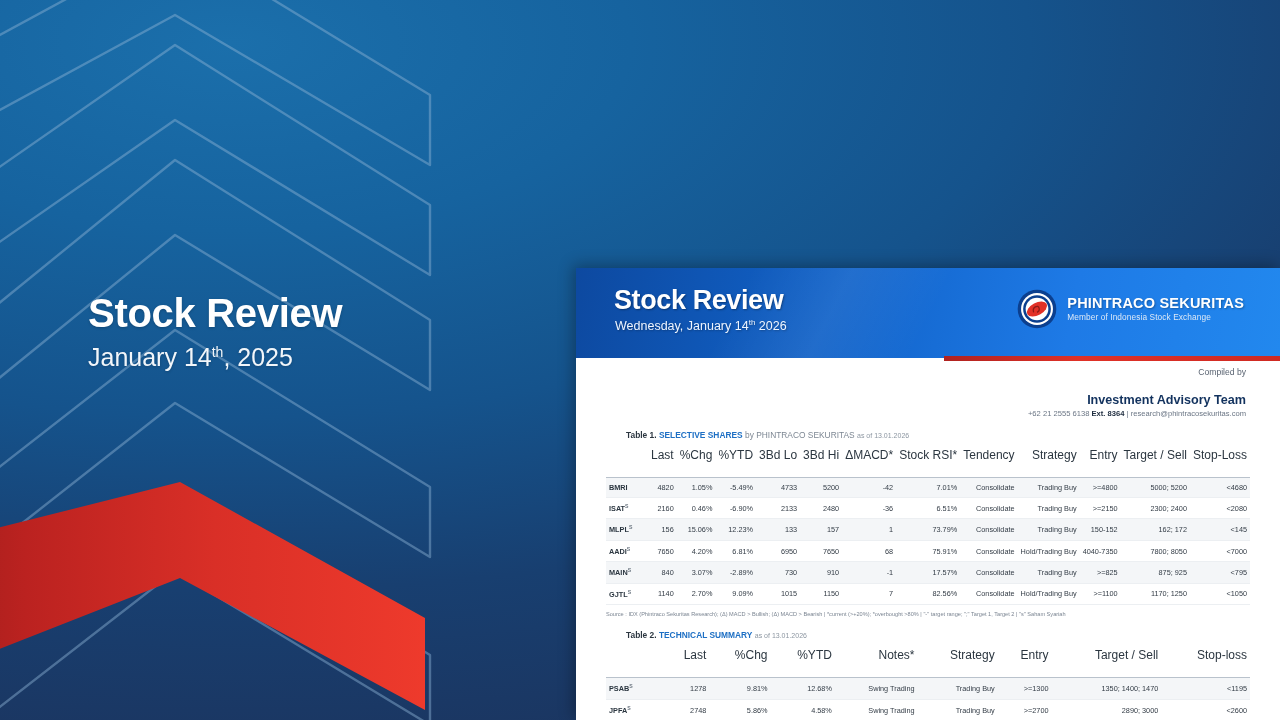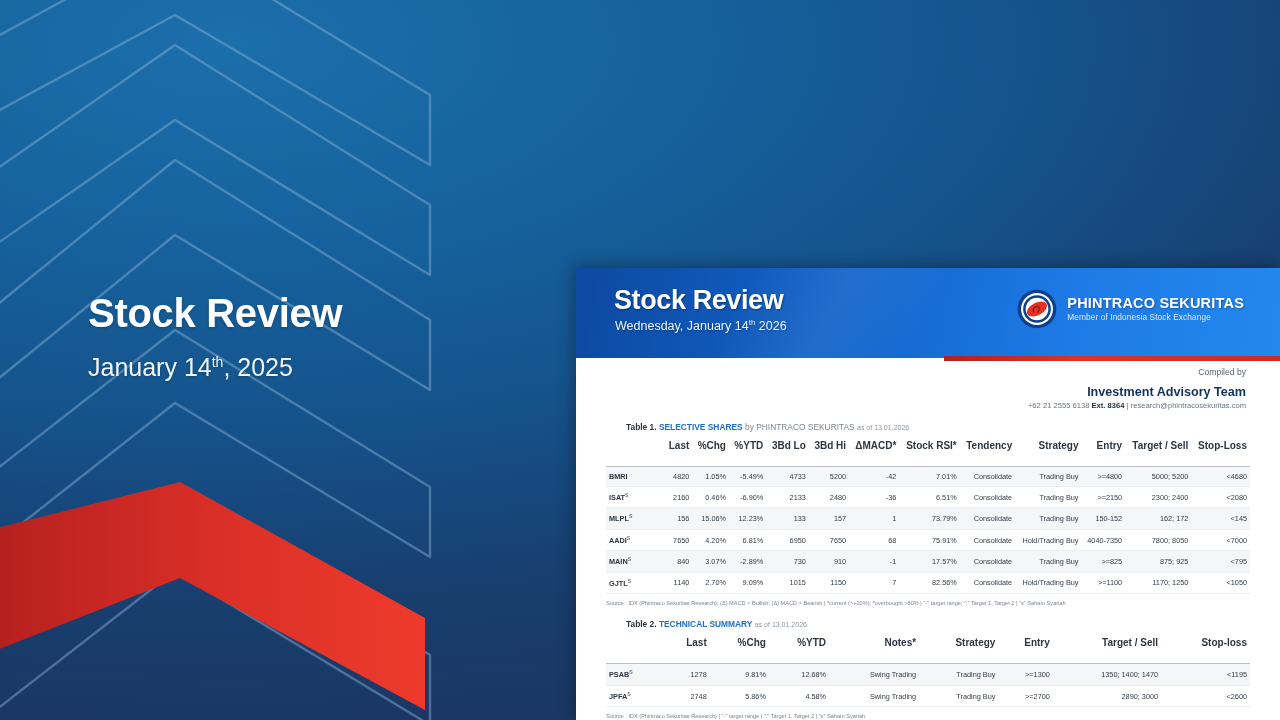--- a/index.html
+++ b/index.html
@@ -21,21 +21,21 @@
   
   #title-block {
     position:absolute; left:88px; top:292px; width:420px; z-index:6;
   }
   #slide-title {
     font-size:40px; font-weight:700; color:#ffffff;
     letter-spacing:-0.3px; line-height:1.08;
     text-shadow:0 1px 3px rgba(0,0,0,.22);
   }
   #slide-subtitle {
-    margin-top:18px;
+    margin-top:8px;
     font-size:25px; font-weight:400; color:#f2f6fa;
     line-height:1.15;
     text-shadow:0 1px 3px rgba(0,0,0,.2);
   }
   #slide-subtitle sup { font-size:14px; vertical-align:super; }
 
   
   #doc-preview {
     position:absolute; left:576px; top:268px;
     width:704px; height:452px;
@@ -91,40 +91,40 @@
     background:linear-gradient(90deg,#b0221f 0%,#e03127 40%,#cf2a22 100%);
     z-index:3;
   }
 
   
   #compiled-block {
     text-align:right; padding:9px 34px 0 6px; color:#3c4654;
   }
   #compiled-label { font-size:8.6px; color:#5a6472; }
   #compiled-team {
-    font-size:12.6px; font-weight:700; color:#12325e; margin-top:8px;
+    font-size:12.6px; font-weight:700; color:#12325e; margin-top:16px;
   }
   #compiled-contact {
     font-size:7.6px; color:#6a7584; margin-top:2px;
   }
   #compiled-contact b { color:#1d2b3e; }
 
   
   .table-wrap { padding:0 30px; margin-top:12px; }
   .table-caption {
     font-size:8.4px; color:#3b454f; margin-bottom:4px;
   }
   .table-caption .cap-lead { font-weight:700; color:#2b3640;margin-left:20px; }
   .table-caption .cap-name { font-weight:700; color:#1d6fc4; }
   .table-caption .cap-by { color:#7d8793;text-align:right; }
   .table-caption .cap-asof { color:#8c96a1; font-size:7px; }
 
   table { width:100%; border-collapse:collapse; }
   thead th {
-    font-size:10px; font-weight:700; color:#2b3640;
+    font-size:12px; font-weight:400; color:#2b3640;
     padding:4px 3px 15px; text-align:right;
     border-bottom:1.2px solid #b9c2cc;
     white-space:nowrap;
   }
   thead th.col-ticker { text-align:left; }
   tbody td {
     font-size:7.3px; color:#333c46; padding:5px 3px;
     text-align:right; white-space:nowrap;
     border-bottom:1px solid #eceff2;
   }

